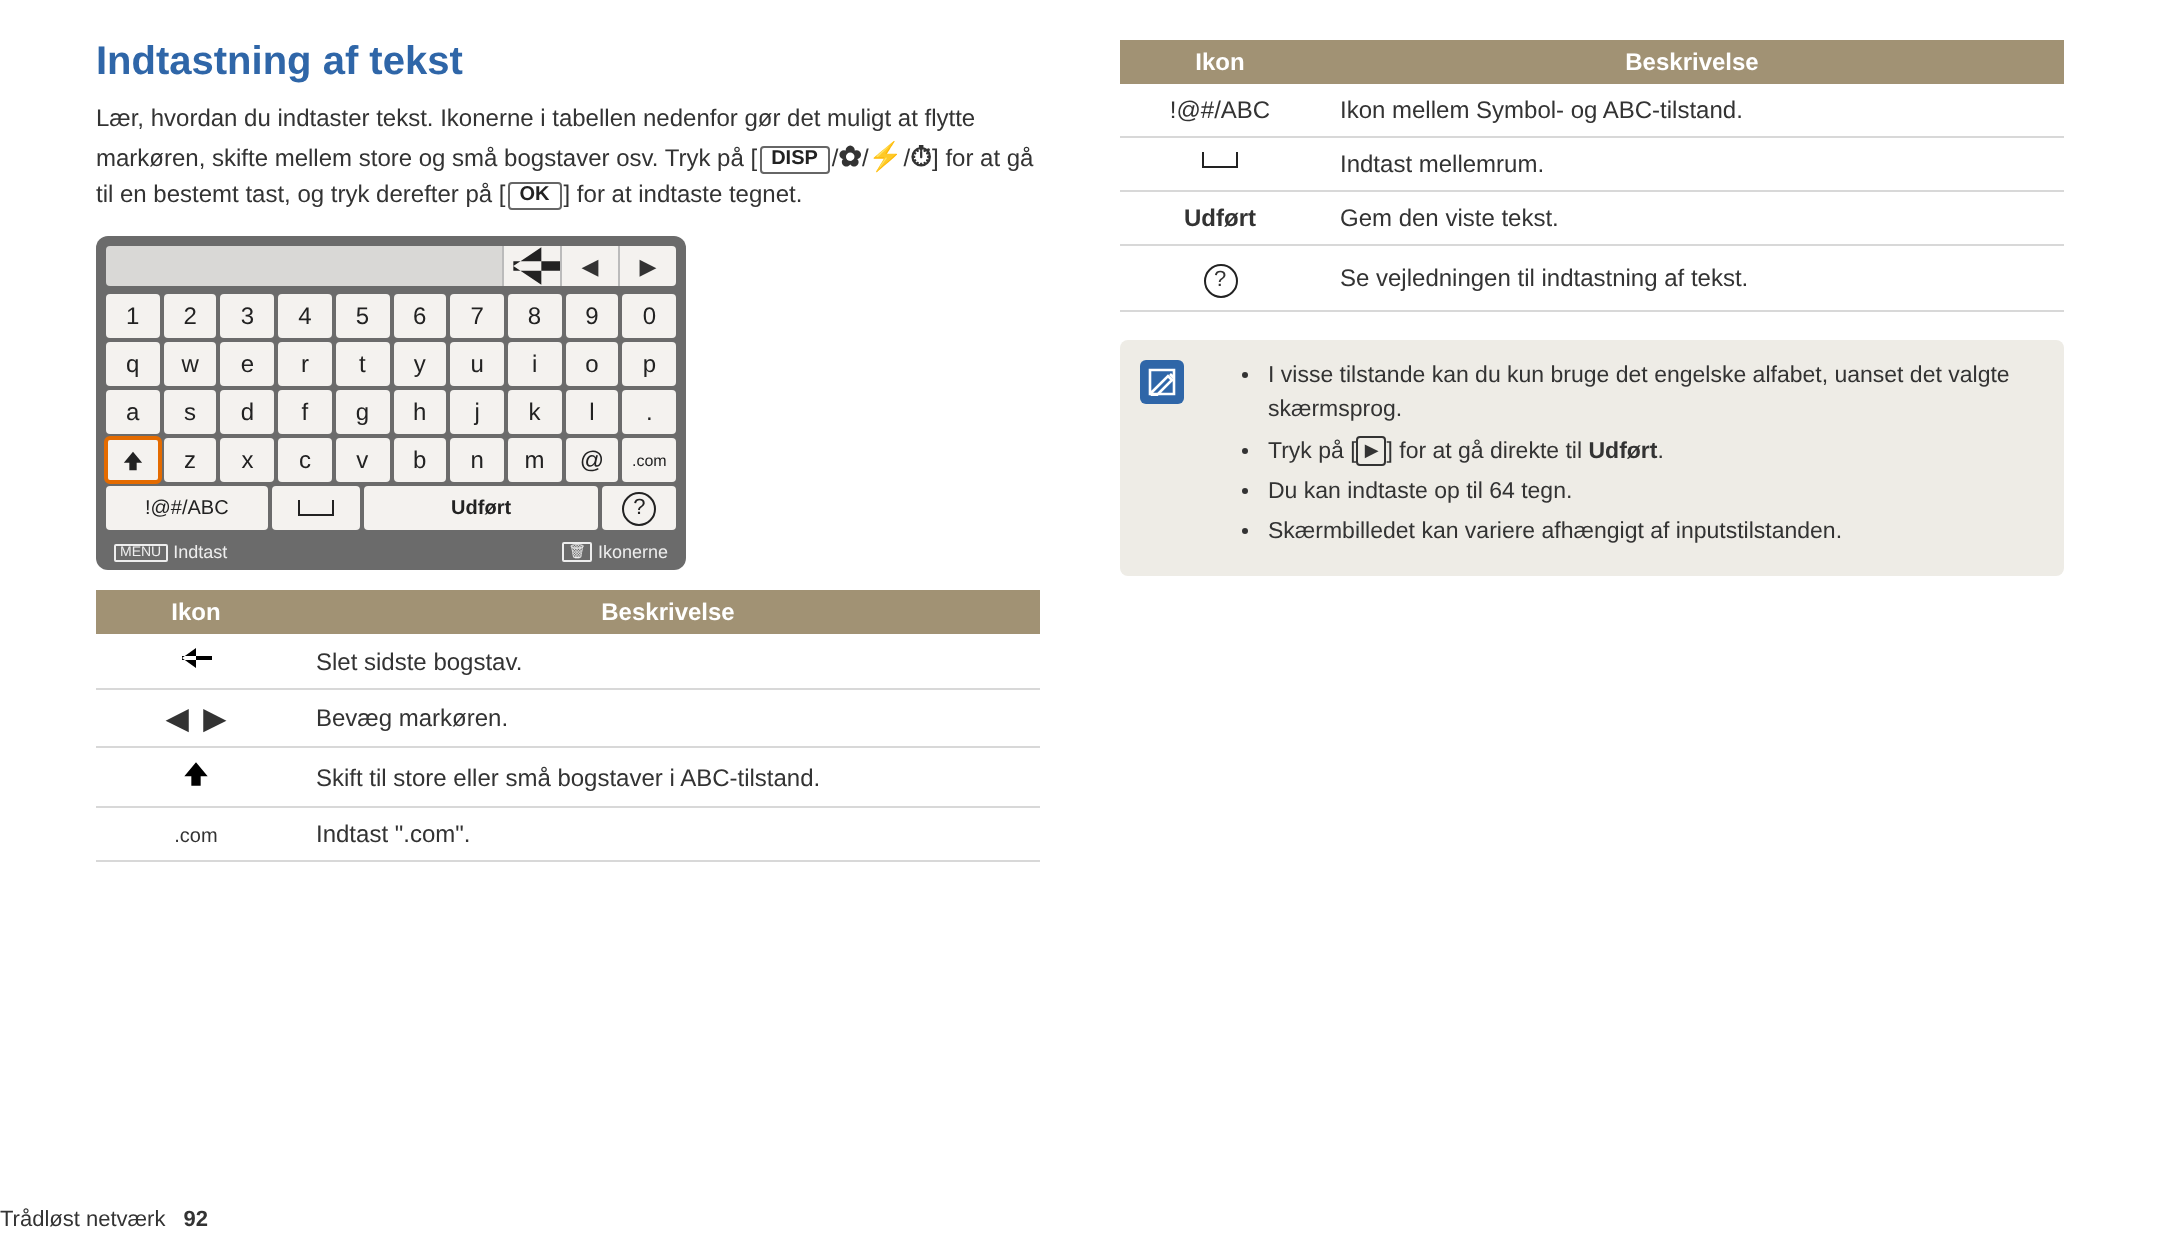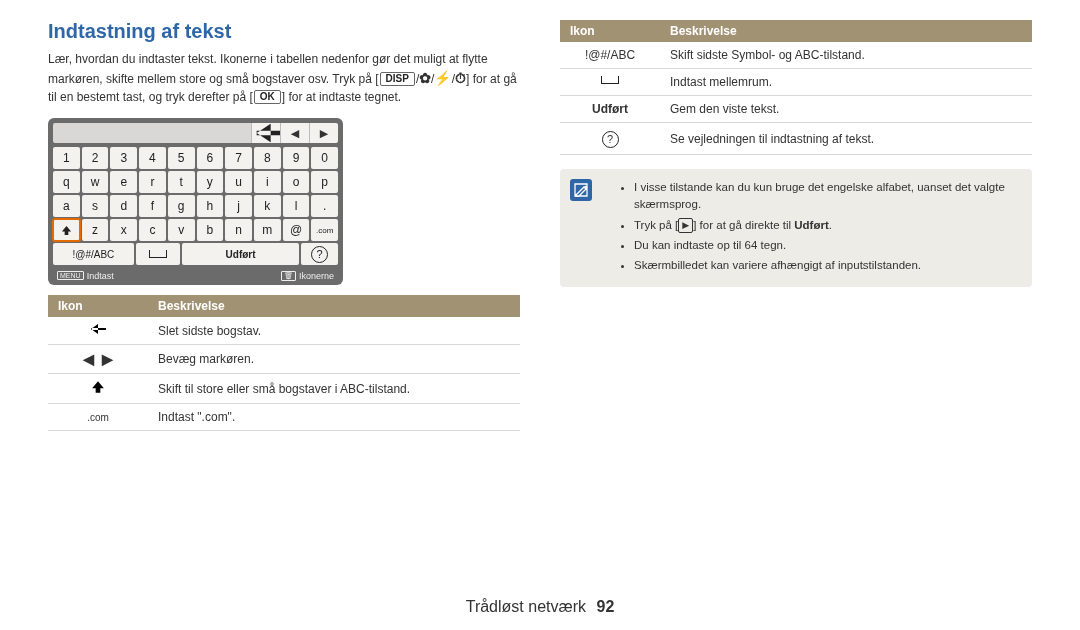--- a/index.html
+++ b/index.html
@@ -141,21 +141,21 @@
   }
   
   .icon-table {
     width: 100%;
     border-collapse: collapse;
     font-size: 12px;
   }
   .icon-table th {
     background: #a19274;
     color: #fff;
-    text-align: left;
+    text-align: center;
     font-weight: 600;
     padding: 4px 10px;
     font-size: 12px;
   }
   .icon-table th:first-child { width: 80px; }
   .icon-table td {
     padding: 6px 10px;
     border-bottom: 1px solid #d8d8d8;
     vertical-align: middle;
   }
@@ -185,22 +185,21 @@
     align-items: center;
     justify-content: center;
   }
   .note-box ul { margin: 0; padding-left: 14px; }
   .note-box li { margin-bottom: 3px; }
   .footer {
     position: absolute;
     bottom: 14px;
     left: 0;
     width: 100%;
-    text-align: center;
-    font-size: 16px;
+    font-size: 11px;
     color: #333;
   }
   .footer .pg { font-weight: bold; margin-left: 6px; }
   .space-icon{
     display:inline-block;width:16px;height:7px;
     border:1.5px solid #222;border-top:none;vertical-align:2px;
   }
   .help-circle{
     display:inline-block;width:15px;height:15px;border:1.5px solid #222;border-radius:50%;
     line-height:15px;text-align:center;font-size:11px;vertical-align:-3px;
@@ -345,21 +344,21 @@
       <table class="icon-table">
         <thead>
           <tr>
             <th>Ikon</th>
             <th>Beskrivelse</th>
           </tr>
         </thead>
         <tbody>
           <tr>
             <td class="icon-cell"><span style="font-size:12px;">!@#/ABC</span></td>
-            <td>Skift sidste Symbol- og ABC-tilstand.</td>
+            <td>Ikon mellem Symbol- og ABC-tilstand.</td>
           </tr>
           <tr>
             <td class="icon-cell"><span class="space-icon"></span></td>
             <td>Indtast mellemrum.</td>
           </tr>
           <tr>
             <td class="icon-cell"><span class="bold">Udført</span></td>
             <td>Gem den viste tekst.</td>
           </tr>
           <tr>

